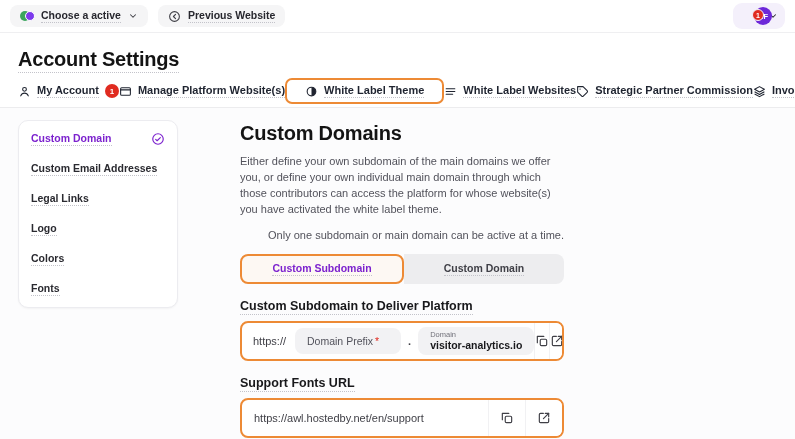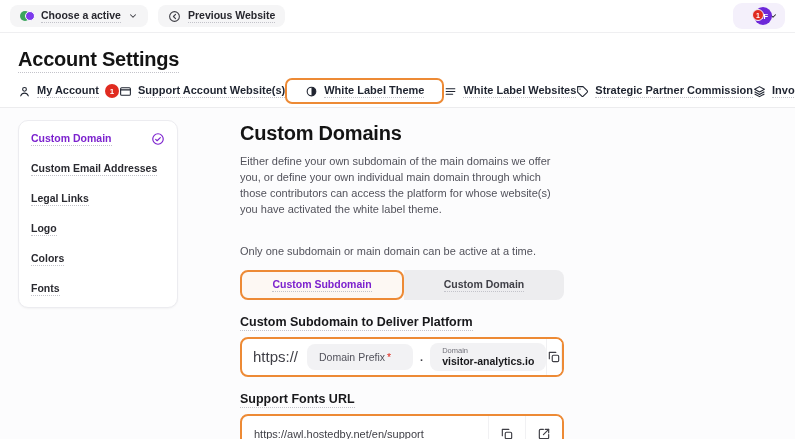--- a/index.html
+++ b/index.html
@@ -78,34 +78,34 @@
   }
   .side-item {
     display:flex; align-items:center; justify-content:space-between;
     padding:8px 12px; font-size:10.5px; font-weight:bold; color:#2a2a30; cursor:pointer;
   }
   .side-item.selected { color:#7c22ce; }
 
   .main { margin-left:62px; width:324px; }
   .main h1 { font-size:20px; font-weight:bold; color:#141414; margin:2px 0 9px 0; letter-spacing:-0.2px; }
   .desc { font-size:11px; color:#52525b; line-height:1.45; }
-  .note { font-size:11px; color:#52525b; margin-top:27px; }
+  .note { font-size:11px; color:#52525b; margin-top:11px;text-align:right; }
 
   .segmented { display:flex; height:30px; margin-top:13px; }
   .seg { flex:1; display:flex; align-items:center; justify-content:center; font-size:10.5px; font-weight:bold; cursor:pointer; }
   .seg.selected { background:#fdf8f3; border:2px solid #ed8a35; border-radius:8px; color:#7c22ce; z-index:1; }
   .seg.rest { background:#ededef; border-radius:0 8px 8px 0; color:#3f3f46; }
 
   .section-h { font-size:12.5px; font-weight:bold; color:#18181b; margin:15px 0 8px 0; }
 
   .field-row {
     height:40px; background:#fff; border:2px solid #ed8a35; border-radius:8px;
     display:flex; align-items:center; padding-left:11px; overflow:hidden;
   }
-  .proto { font-size:15px; color:#3f3f46; }
+  .proto { font-size:11px; color:#3f3f46; }
   .prefix-pill {
     margin-left:9px; background:#f2f2f4; border-radius:8px; padding:7px 22px 7px 12px;
     font-size:10.5px; color:#52525b; cursor:text; white-space:nowrap;
   }
   .req { color:#e02b20; margin-left:2px; }
   .dot-sep { margin:0 7px; color:#3f3f46; font-weight:bold; }
   .domain-pill {
     background:#f2f2f4; border-radius:8px; padding:3px 12px 4px 12px; cursor:pointer; white-space:nowrap;
   }
   .domain-pill .lab { font-size:7.5px; color:#71717a; }
@@ -161,21 +161,21 @@
         <path d="M5 20c1.4-3.4 3.9-5 7-5s5.6 1.6 7 5"></path>
       </svg>
     <span class="dot-u">My Account</span>
     <span class="tab-badge">1</span>
   </div>
   <div class="tab">
     <svg width="13" height="13" viewBox="0 0 24 24" fill="none" stroke="currentColor" stroke-width="2" stroke-linecap="round" stroke-linejoin="round">
         <rect x="3" y="5" width="18" height="14" rx="2"></rect>
         <path d="M3 9h18"></path>
       </svg>
-    <span class="dot-u">Support Account Website(s)</span>
+    <span class="dot-u">Manage Platform Website(s)</span>
   </div>
   <div class="tab hl-box">
     <svg width="13" height="13" viewBox="0 0 24 24" fill="none" stroke="currentColor" stroke-width="2">
         <circle cx="12" cy="12" r="8"></circle>
         <path d="M12 4a8 8 0 0 1 0 16z" fill="currentColor" stroke="none"></path>
       </svg>
     <span class="dot-u">White Label Theme</span>
   </div>
   <div class="tab">
     <svg width="13" height="13" viewBox="0 0 24 24" fill="none" stroke="currentColor" stroke-width="2" stroke-linecap="round">

